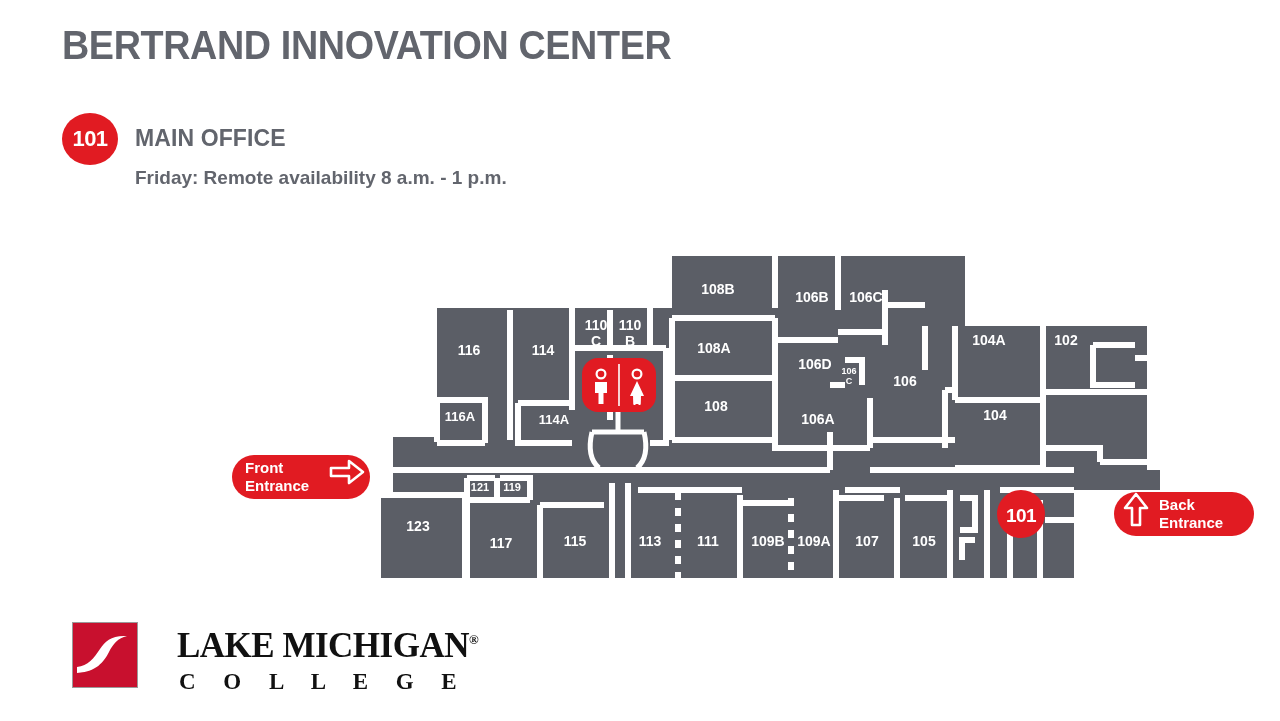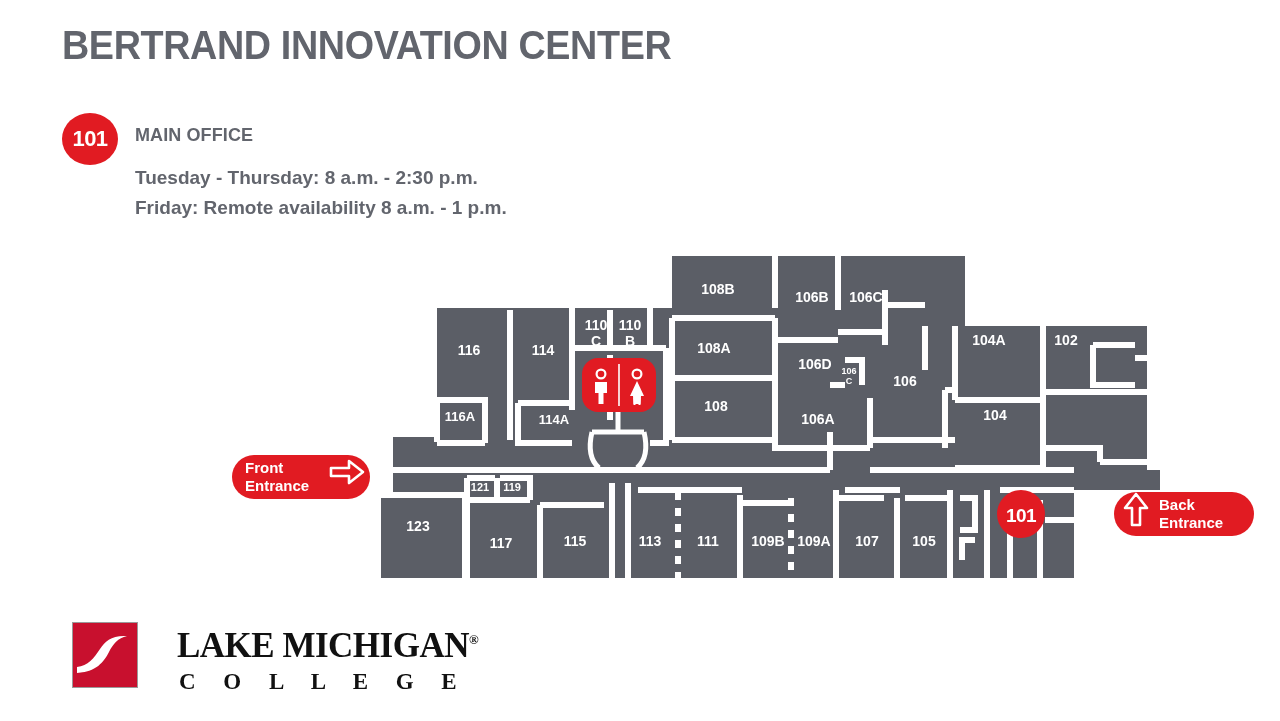--- a/index.html
+++ b/index.html
@@ -35,21 +35,21 @@
     width: 56px; height: 52px;
     border-radius: 50%;
     background: #e11b22;
     color: #ffffff;
     display: flex; align-items: center; justify-content: center;
     font-size: 22px; font-weight: bold;
     letter-spacing: -0.5px;
   }
   .office-name {
     position: absolute; left: 73px; top: 12px;
-    font-size: 18px; font-weight: bold;
+    font-size: 23px; font-weight: bold;
     color: #62656d;
     letter-spacing: 0.1px;
     white-space: nowrap;
   }
   .hours-wrap { position: absolute; left: 73px; top: 50px; }
   .hours-label {
     font-size: 23px; font-weight: bold; color: #62656d;
     line-height: 30px; white-space: nowrap;
   }
   .hours-line {
@@ -109,21 +109,20 @@
 <div id="page">
 
   <div class="page-title">BERTRAND INNOVATION CENTER</div>
 
   <div class="info-block">
     <div class="info-head-row">
       <div class="room-badge">101</div>
       <div class="office-name">MAIN OFFICE</div>
     </div>
     <div class="hours-wrap">
-      <div class="hours-line">Tuesday - Thursday: 8 a.m. - 2:30 p.m.</div>
       <div class="hours-line">Friday: Remote availability 8 a.m. - 1 p.m.</div>
     </div>
   </div>
 
   <svg id="floorplan-svg" width="1280" height="721" viewBox="0 0 1280 721">
 
     <g>
 
       <path d="M437,308 L672,308 L672,256 L965,256 L965,326 L1147,326 L1147,470 L1160,470 L1160,490
                L1074,490 L1074,578 L381,578 L381,495 L393,495 L393,437 L437,437 Z" fill="#5b5e66"></path>

